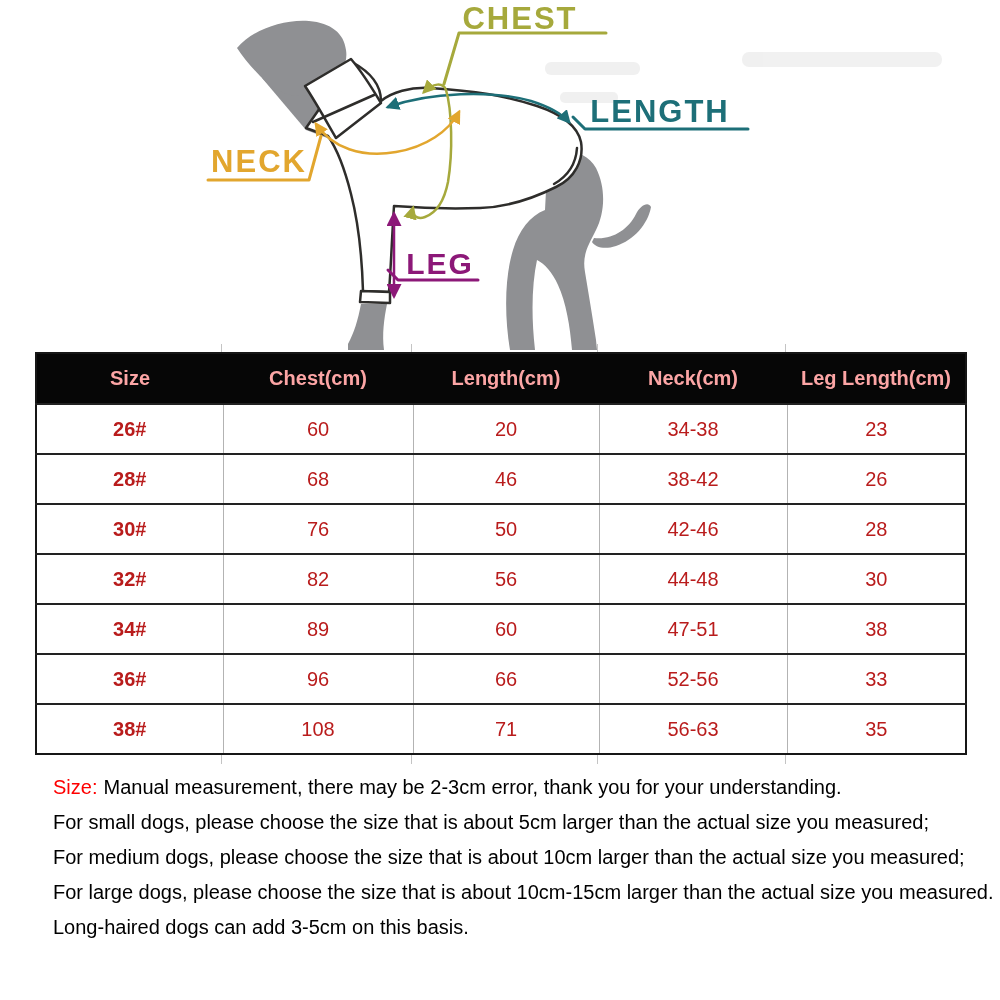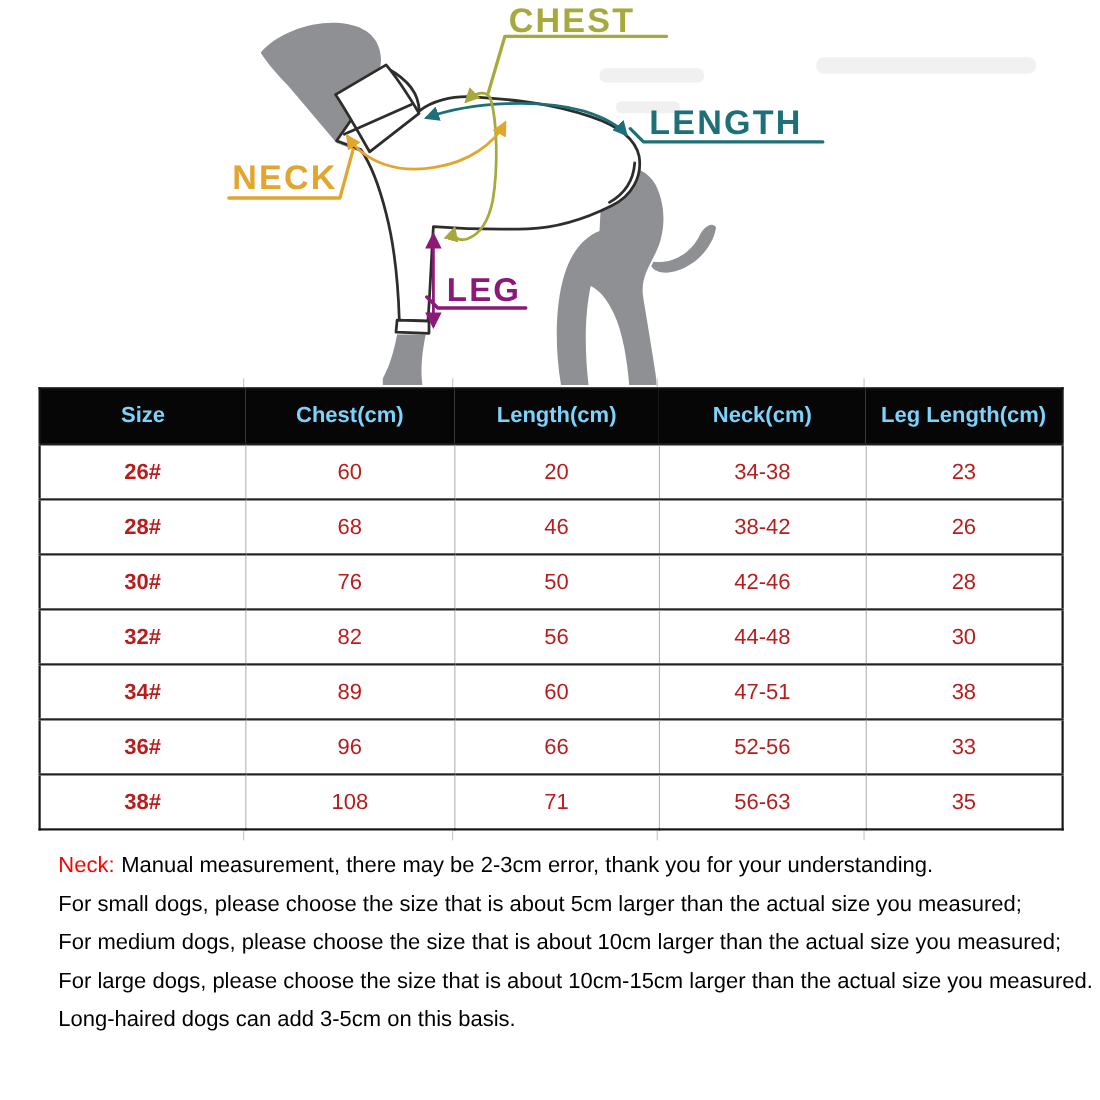--- a/index.html
+++ b/index.html
@@ -14,21 +14,21 @@
 
   
   .colguide{position:absolute;top:344px;height:420px;width:1px;background:#c4c4c4;}
 
   table.size-table{
     position:absolute;left:35px;top:352px;width:930px;
     border-collapse:collapse;table-layout:fixed;background:#fff;
     border:2px solid #161616;
   }
   table.size-table thead th{
-    background:#060606;color:#7dd3fc;font-weight:bold;font-size:20px;
+    background:#060606;color:#fca5a5;font-weight:bold;font-size:20px;
     height:49px;padding:0;text-align:center;border:0;
   }
   table.size-table tbody td{
     height:48px;font-size:20px;text-align:center;padding:0;color:#b91c1c;
     border-top:2px solid #222;border-left:1px solid #b3b3b3;
   }
   table.size-table tbody td:first-child{border-left:0;}
   table.size-table tbody td.size-col{font-weight:bold;}
 
   .notes{position:absolute;left:53px;top:770px;width:920px;font-size:20px;}
@@ -183,21 +183,21 @@
           <td>108</td>
           <td>71</td>
           <td>56-63</td>
           <td>35</td>
         </tr>
       </tbody>
   </table>
 
   <div class="notes">
     <div class="note-line">
-      <span class="note-red">Neck:</span><span>Manual measurement, there may be 2-3cm error, thank you for your understanding.</span>
+      <span class="note-red">Size:</span><span>Manual measurement, there may be 2-3cm error, thank you for your understanding.</span>
     </div>
     <div>
         <div class="note-line">For small dogs, please choose the size that is about 5cm larger than the actual size you measured;</div>
         <div class="note-line">For medium dogs, please choose the size that is about 10cm larger than the actual size you measured;</div>
         <div class="note-line">For large dogs, please choose the size that is about 10cm-15cm larger than the actual size you measured.</div>
         <div class="note-line">Long-haired dogs can add 3-5cm on this basis.</div>
       </div>
   </div>
 
 </div>

